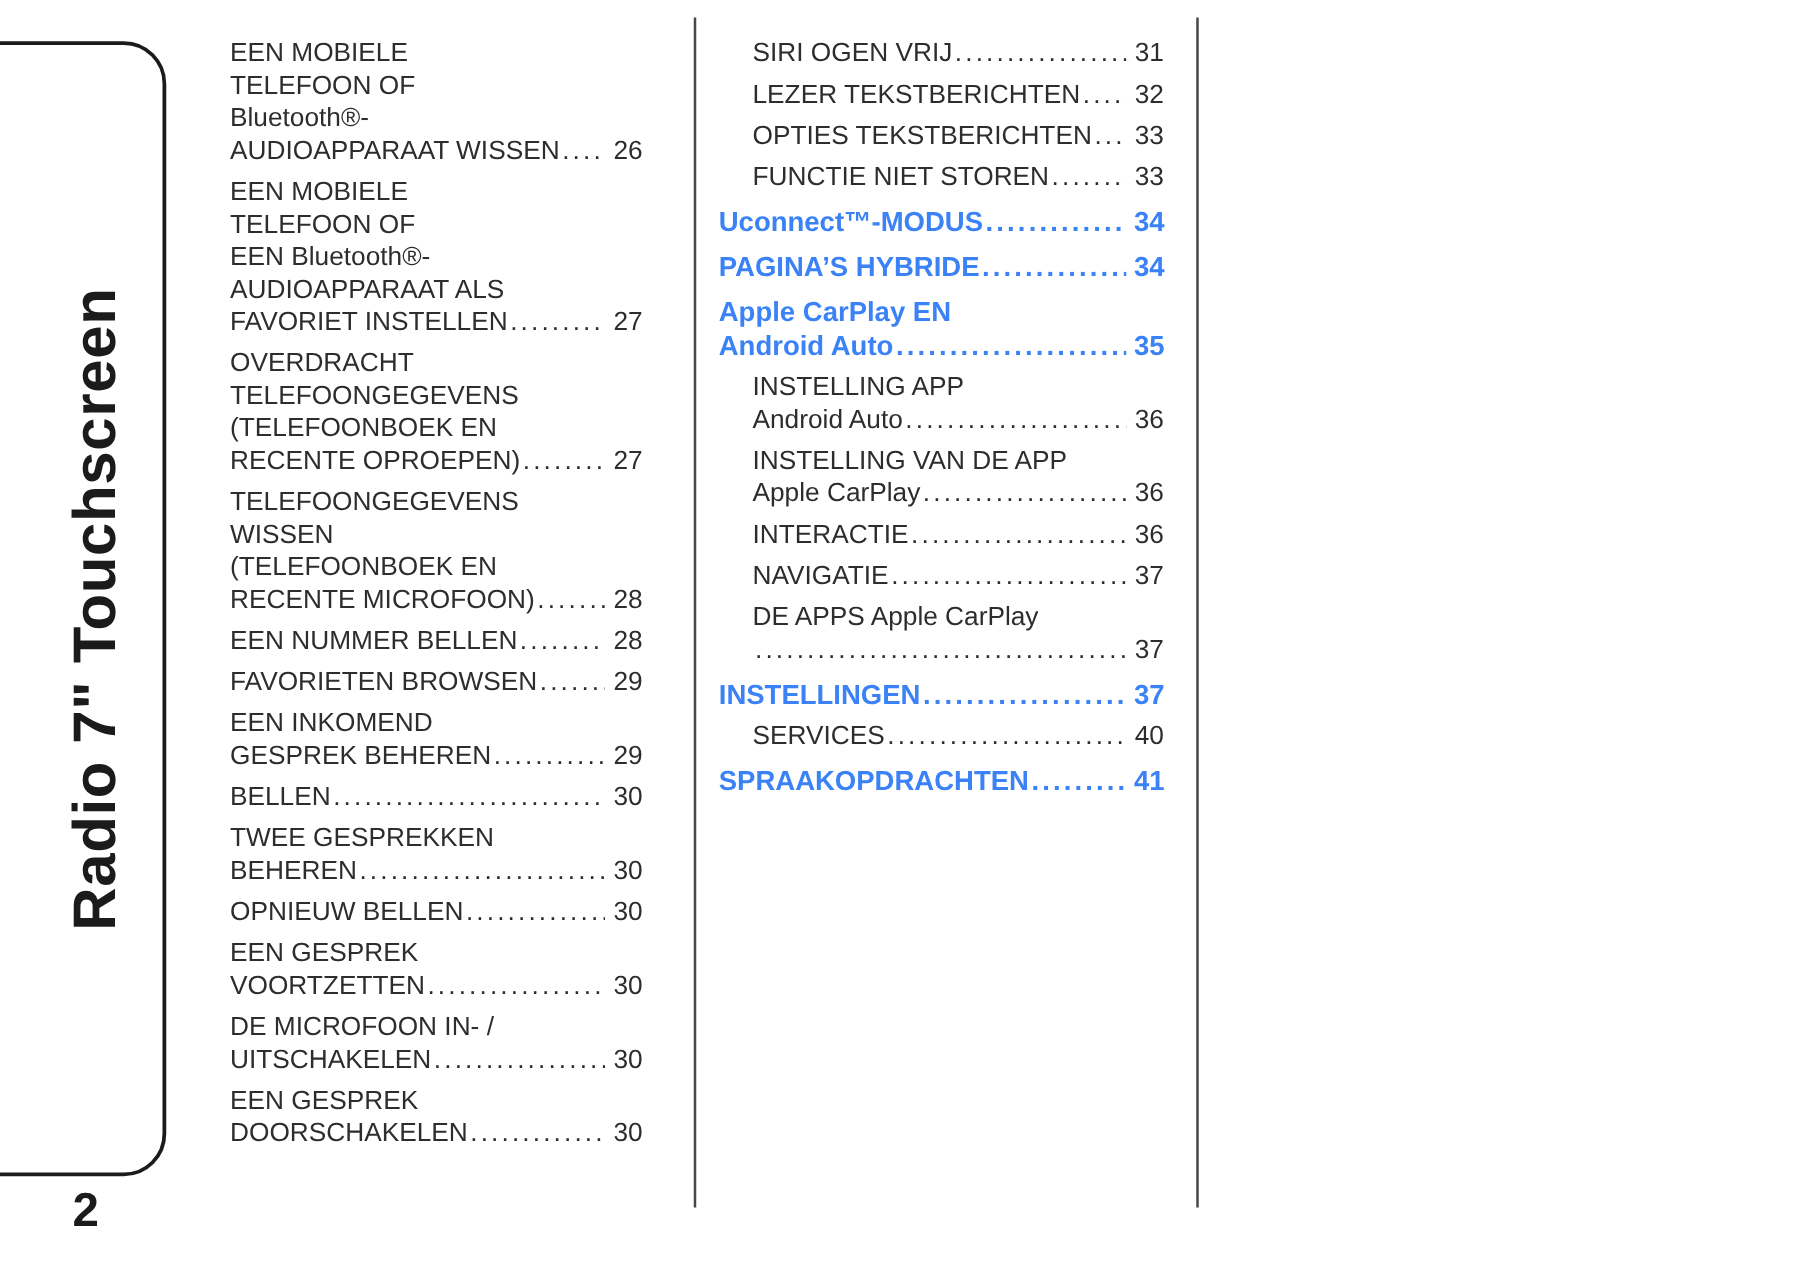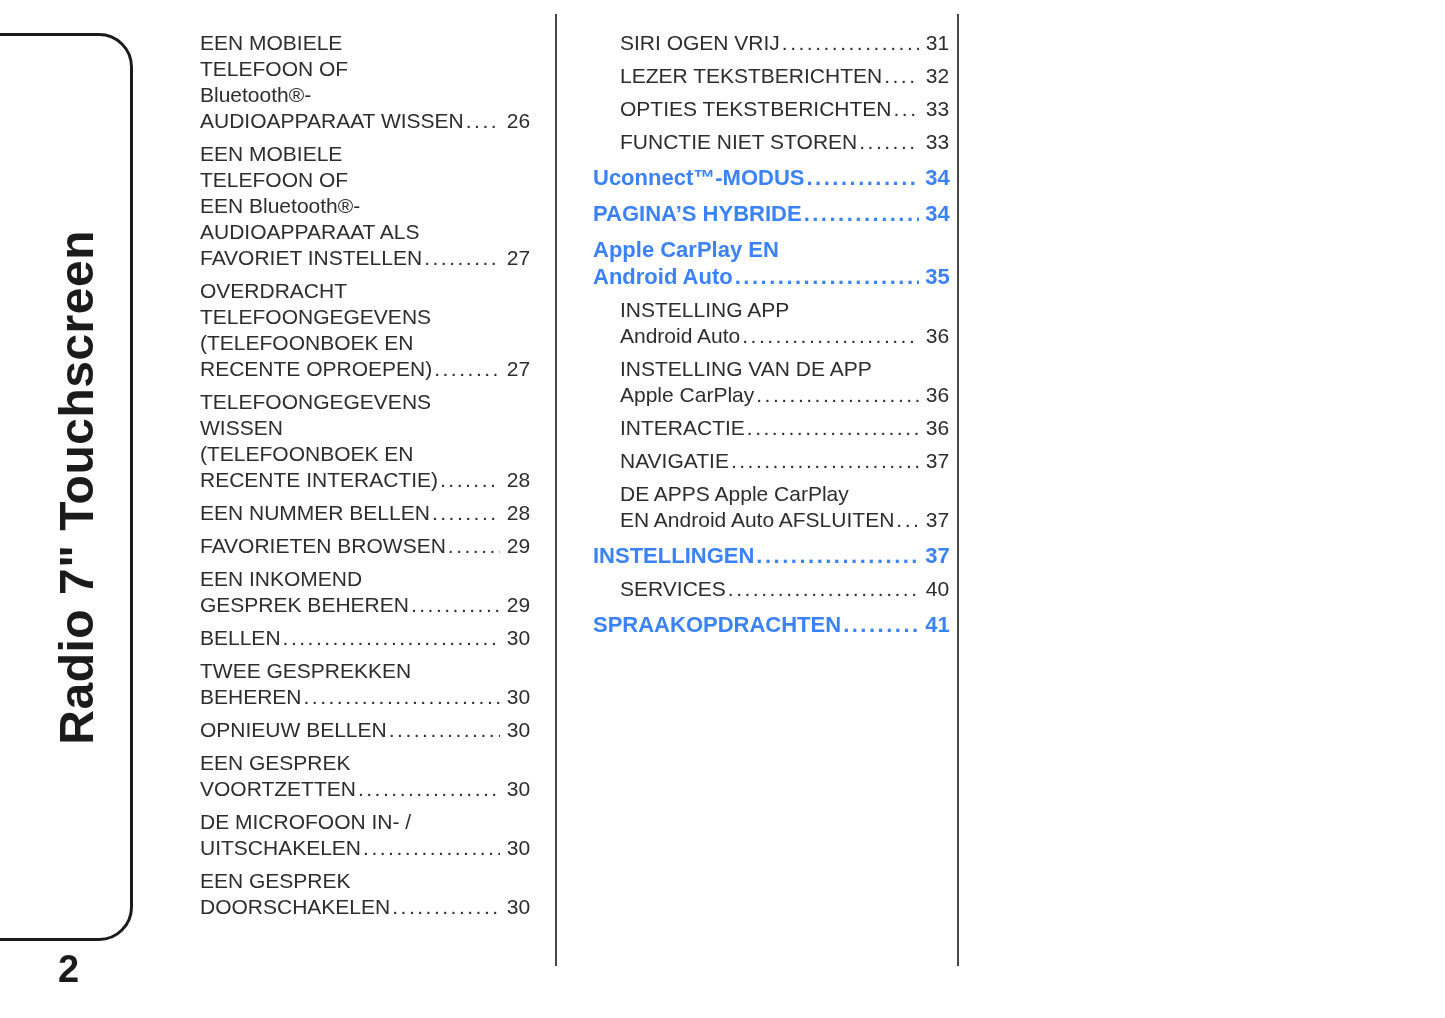--- a/index.html
+++ b/index.html
@@ -58,22 +58,22 @@
   }
   .divider-left  { left: 555px; }
   .divider-right { left: 957px; }
 
   .col {
     position: absolute;
     top: 30px;
     font-size: 21px;
     line-height: 26px;
   }
-  .col-1 { left: 200px; width: 332px; }
-  .col-2 { left: 593px; width: 358px; }
+  .col-1 { left: 184px; width: 332px; }
+  .col-2 { left: 575px; width: 358px; }
 
   .toc-entry { margin: 0 0 7px 0; }
   .toc-entry.bold {
     font-weight: 700;
     font-size: 22px;
     line-height: 27px;
     color: #3b82f6;
     margin-top: 9px;
   }
   .col-2 .toc-entry.indent { padding-left: 27px; }
@@ -145,21 +145,21 @@
           <span class="toc-label">RECENTE OPROEPEN)</span>
           <span class="leader"></span>
           <span class="page-num">27</span>
         </div>
       </div>
       <div class="toc-entry">
         <div class="toc-line">TELEFOONGEGEVENS</div>
         <div class="toc-line">WISSEN</div>
         <div class="toc-line">(TELEFOONBOEK EN</div>
         <div class="toc-lastline">
-          <span class="toc-label">RECENTE INTERACTIE)</span>
+          <span class="toc-label">RECENTE MICROFOON)</span>
           <span class="leader"></span>
           <span class="page-num">28</span>
         </div>
       </div>
       <div class="toc-entry">
         <div class="toc-lastline">
           <span class="toc-label">EEN NUMMER BELLEN</span>
           <span class="leader"></span>
           <span class="page-num">28</span>
         </div>
@@ -306,21 +306,20 @@
       <div class="toc-entry indent">
         <div class="toc-lastline">
           <span class="toc-label">NAVIGATIE</span>
           <span class="leader"></span>
           <span class="page-num">37</span>
         </div>
       </div>
       <div class="toc-entry indent">
         <div class="toc-line">DE APPS Apple CarPlay</div>
         <div class="toc-lastline">
-          <span class="toc-label">EN Android Auto AFSLUITEN</span>
           <span class="leader"></span>
           <span class="page-num">37</span>
         </div>
       </div>
       <div class="toc-entry bold">
         <div class="toc-lastline">
           <span class="toc-label">INSTELLINGEN</span>
           <span class="leader"></span>
           <span class="page-num">37</span>
         </div>

